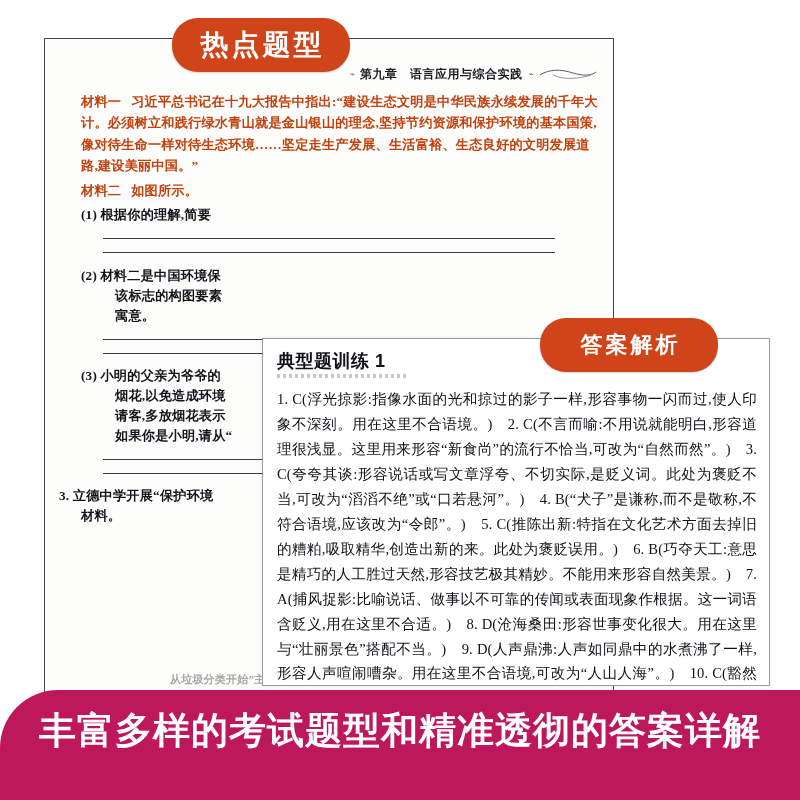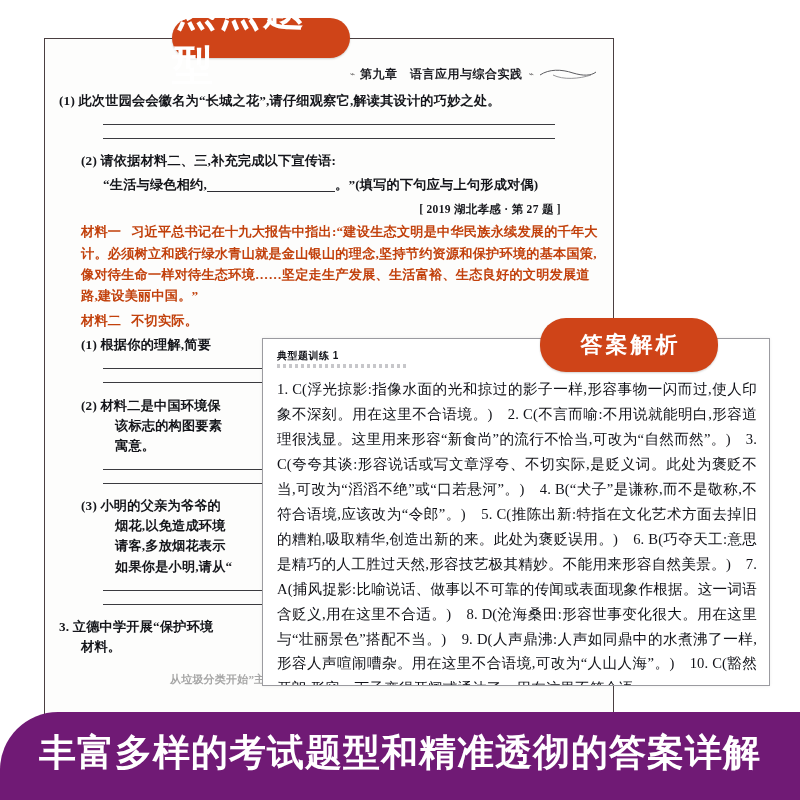--- a/index.html
+++ b/index.html
@@ -163,21 +163,21 @@
     background: #ffffff;
     border: 1px solid #9b9ba0;
     box-sizing: border-box;
     padding: 10px 12px 0 14px;
     overflow: hidden;
     box-shadow: 0 0 3px rgba(0,0,0,0.08);
   }
   .answer-title {
     font-family: "Liberation Sans", "DejaVu Sans", sans-serif;
     font-weight: bold;
-    font-size: 10px;
+    font-size: 18px;
     color: #111218;
     letter-spacing: 0.5px;
   }
   .answer-title-rule {
     margin-top: 1px;
     width: 132px;
     height: 4px;
     background: repeating-linear-gradient(90deg,#b9b9bd 0 3px,#ffffff 3px 6px);
     opacity: .8;
   }
@@ -204,39 +204,39 @@
     font-family: "Liberation Sans", "DejaVu Sans", sans-serif;
     font-weight: bold;
     letter-spacing: 3px;
     text-indent: 3px;
     box-shadow: 0 1px 2px rgba(0,0,0,0.18);
   }
   #pill-hot {
     left: 172px;
     top: 18px;
     width: 178px;
-    height: 40px;
-    font-size: 41px;
+    height: 54px;
+    font-size: 28px;
   }
   #pill-ans {
     left: 540px;
     top: 318px;
     width: 178px;
     height: 54px;
     font-size: 22px;
   }
 
   
   .bottom-banner {
     position: absolute;
     left: 0;
     bottom: 0;
     width: 800px;
-    height: 88px;
-    background: #701a75;
+    height: 110px;
+    background: #be185d;
     border-top-left-radius: 58px;
   }
   .bottom-banner-text {
     position: absolute;
     left: 0; right: 0;
     top: 16px;
     text-align: center;
     color: #ffffff;
     font-family: "Liberation Sans", "DejaVu Sans", sans-serif;
     font-weight: bold;
@@ -256,38 +256,27 @@
       <div class="running-head">
         <span class="rh-tick">⌁</span>
         <span class="rh-title">第九章　语言应用与综合实践</span>
         <span class="rh-tick">⌁</span>
         <svg class="rh-swash" viewBox="0 0 58 12">
           <path d="M1 7 C 10 1, 22 1, 34 5 C 44 8, 52 8, 57 4" fill="none" stroke="#5b5b5f" stroke-width="1"></path>
           <path d="M14 7 C 24 12, 40 11, 52 7" fill="none" stroke="#7c7c80" stroke-width="0.8"></path>
         </svg>
       </div>
 
-      <div class="q-block">
-        <div class="line-item">(1) 此次世园会会徽名为“长城之花”,请仔细观察它,解读其设计的巧妙之处。</div>
-        <div class="rule"></div>
-        <div class="rule"></div>
-
-        <div class="line-item indent1" style="margin-top:12px;">(2) 请依据材料二、三,补充完成以下宣传语:</div>
-        <div class="line-item indent2" style="margin-top:4px;">
-          <span>“生活与绿色相约,</span><span class="blank-inline"></span><span>。”(填写的下句应与上句形成对偶)</span>
-        </div>
-        <div class="cite">[ 2019 湖北孝感 · 第 27 题 ]</div>
-      </div>
 
       <div class="q-block">
         <div class="para" style="margin-top:3px;">
           <span class="lbl">材料一</span><span>习近平总书记在十九大报告中指出:“建设生态文明是中华民族永续发展的千年大计。必须树立和践行绿水青山就是金山银山的理念,坚持节约资源和保护环境的基本国策,像对待生命一样对待生态环境……坚定走生产发展、生活富裕、生态良好的文明发展道路,建设美丽中国。”</span>
         </div>
         <div class="para" style="margin-top:3px;">
-          <span class="lbl">材料二</span><span>不切实际。</span>
+          <span class="lbl">材料二</span><span>如图所示。</span>
         </div>
 
         <div class="line-item indent1" style="margin-top:4px;">(1) 根据你的理解,简要</div>
         <div class="rule"></div>
         <div class="rule"></div>
 
         <div class="line-item indent1" style="margin-top:13px;">(2) 材料二是中国环境保</div>
         <div class="line-item indent3">该标志的构图要素</div>
         <div class="line-item indent3">寓意。</div>
         <div class="rule"></div>

